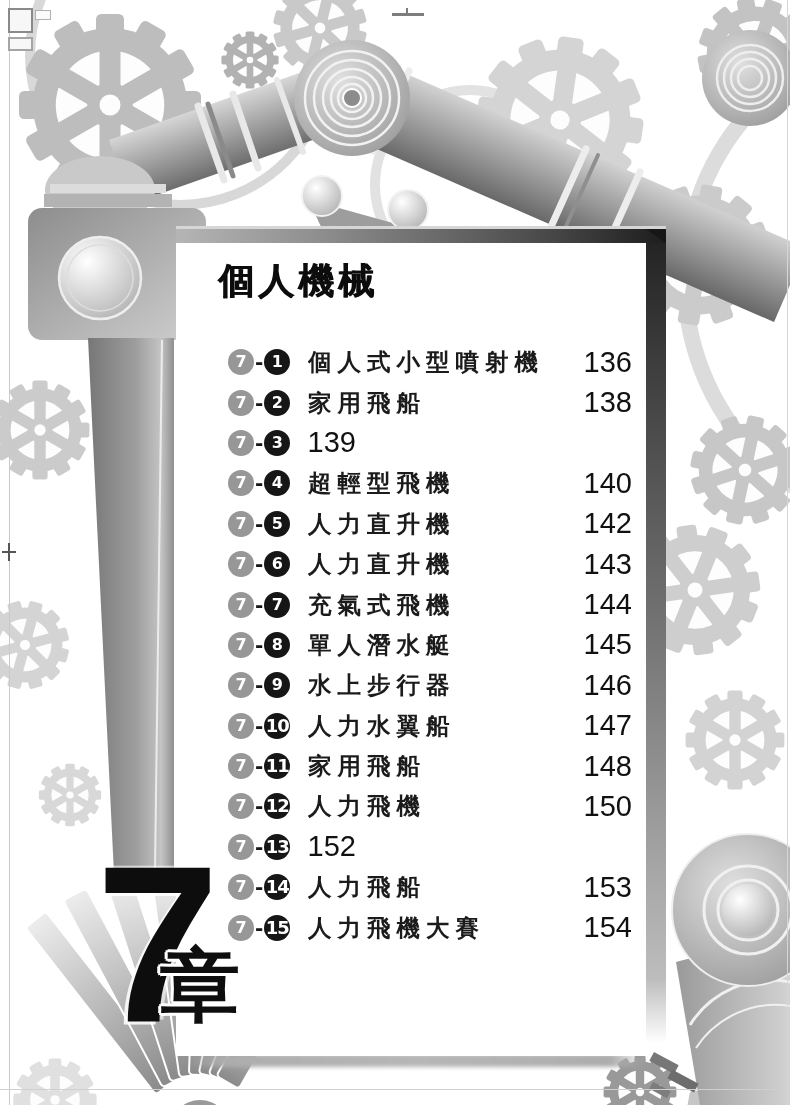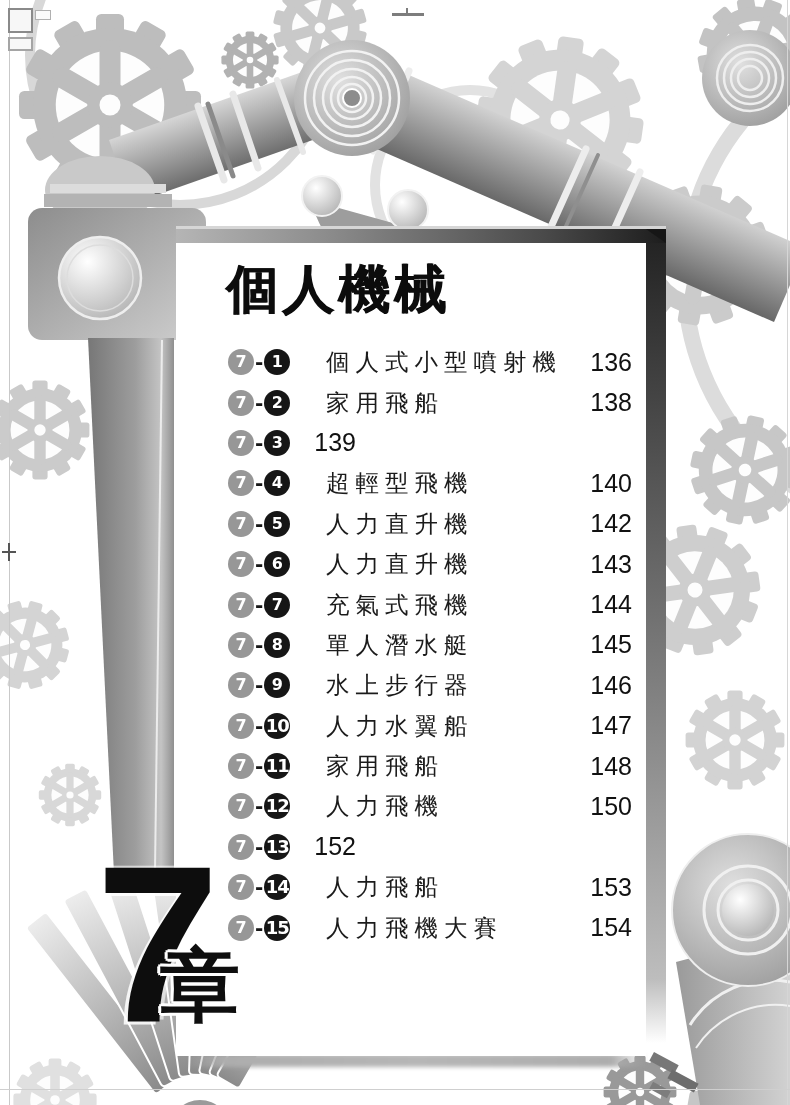--- a/index.html
+++ b/index.html
@@ -31,45 +31,45 @@
     position:absolute;left:646px;top:229px;width:0;height:0;z-index:4;
     border-left:20px solid transparent;border-top:14px solid #161616;
   }
   .panel-bottom-shadow{
     position:absolute;left:188px;top:1054px;width:460px;height:13px;z-index:1;
     background:linear-gradient(to right,rgba(170,170,170,0),#adadad 8%,#b6b6b6 50%,#adadad 92%,rgba(170,170,170,0));
     filter:blur(2px);
   }
   
   .title{
-    position:absolute;left:50px;top:18px;
+    position:absolute;left:42px;top:18px;
     font-family:Liberation Sans, sans-serif;
-    font-weight:900;font-size:52px;line-height:1.1;letter-spacing:4px;color:#0c0c0c;
+    font-weight:900;font-size:36px;line-height:1.1;letter-spacing:4px;color:#0c0c0c;
     text-shadow:1px 0 0 #0c0c0c;
   }
   
   .toc{position:absolute;left:52px;top:99px;right:14px;}
   .row{display:flex;align-items:center;height:40.4px;}
   .badge{display:flex;align-items:center;width:78px;flex:none;}
   .c{
     display:inline-flex;align-items:center;justify-content:center;flex:none;
     width:26px;height:26px;border-radius:50%;
     color:#ffffff;font-size:16px;font-weight:700;line-height:1;
   }
   .c.gray{background:#979797;}
   .c.black{background:#161616;}
   .c.wide{font-size:18px;letter-spacing:-1px;}
   .dash{font-weight:700;font-size:20px;color:#161616;margin:0 1px;flex:none;}
   .label{
-    flex:1;margin-left:20px;font-size:23.5px;letter-spacing:6px;color:#1b1b1b;
-    white-space:nowrap;overflow:hidden;
+    flex:1;margin-left:2px;font-size:23.5px;letter-spacing:6px;color:#1b1b1b;
+    white-space:nowrap;overflow:hidden;font-weight:bold;
   }
   .pg{
     flex:none;font-family:"Liberation Sans",sans-serif;
-    font-size:25px;color:#111111;text-align:right;min-width:50px;
+    font-size:29px;color:#111111;text-align:right;min-width:50px;
   }
   
   .chapter-num{
     position:absolute;left:96px;top:852px;z-index:4;
     font-family:"Liberation Sans",sans-serif;font-weight:900;
     font-size:222px;line-height:0.83;color:#0d0d0d;
     text-shadow:-4px 3px 0 rgba(255,255,255,.85), 4px -2px 0 rgba(255,255,255,.6);
   }
   .chapter-suffix{
     position:absolute;left:160px;top:946px;z-index:5;

